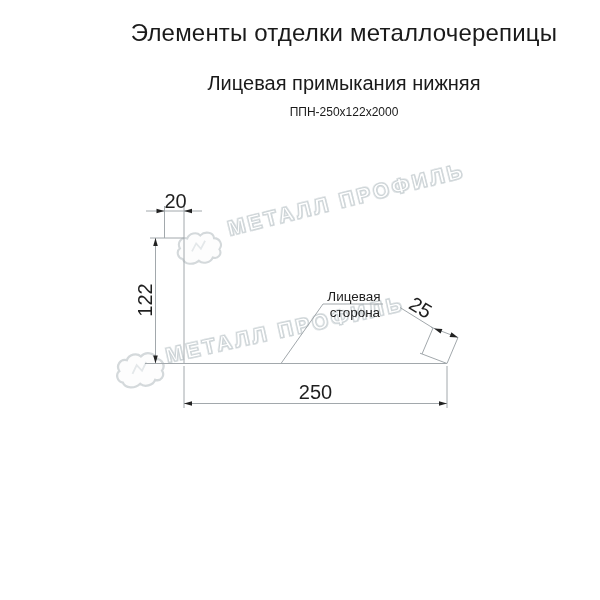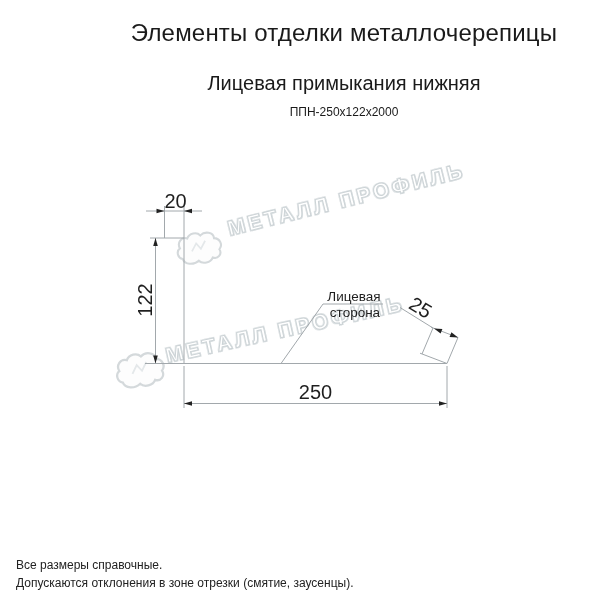--- a/index.html
+++ b/index.html
@@ -102,18 +102,14 @@
     </g>
 
     <g>
       <line x1="281" y1="363.5" x2="323" y2="304"></line>
       <line x1="323" y1="304" x2="383" y2="304"></line>
       <text class="lbl-txt" x="354" y="300.5" text-anchor="middle">Лицевая</text>
       <text class="lbl-txt" x="355" y="316.5" text-anchor="middle">сторона</text>
     </g>
   </svg>
 
-  <div class="footer">
-    <div>Все размеры справочные.</div>
-    <div>Допускаются отклонения в зоне отрезки (смятие, заусенцы).</div>
-  </div>
 
 </div>
 
 </body></html>

